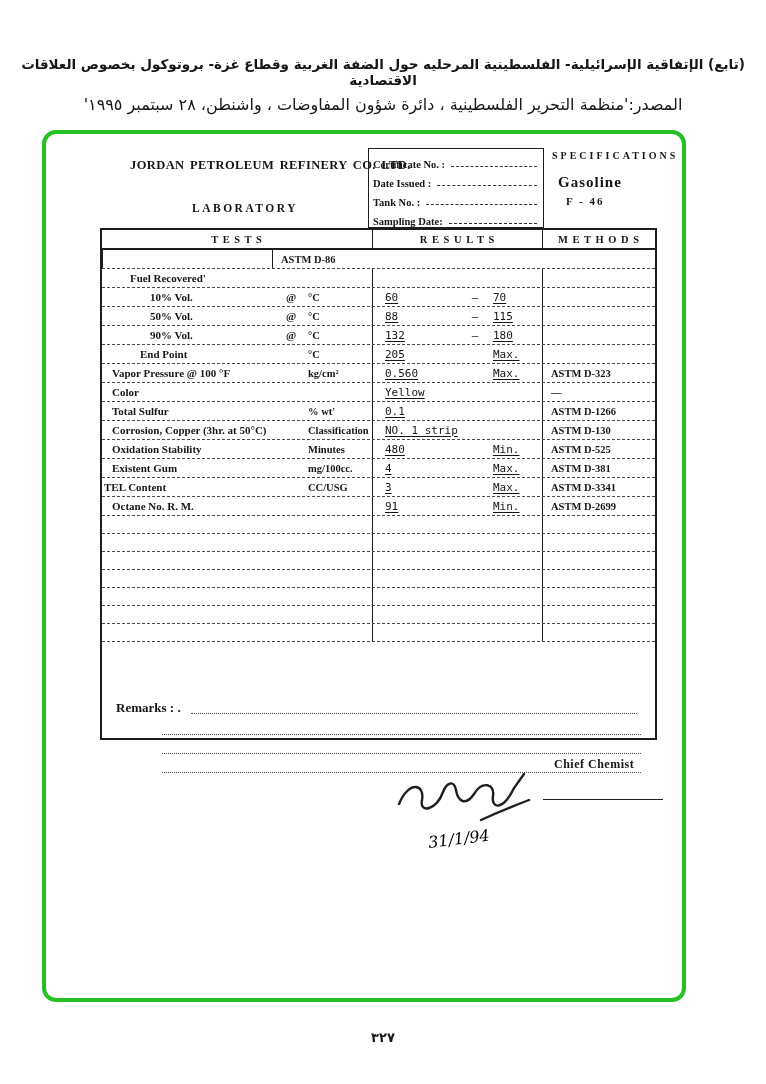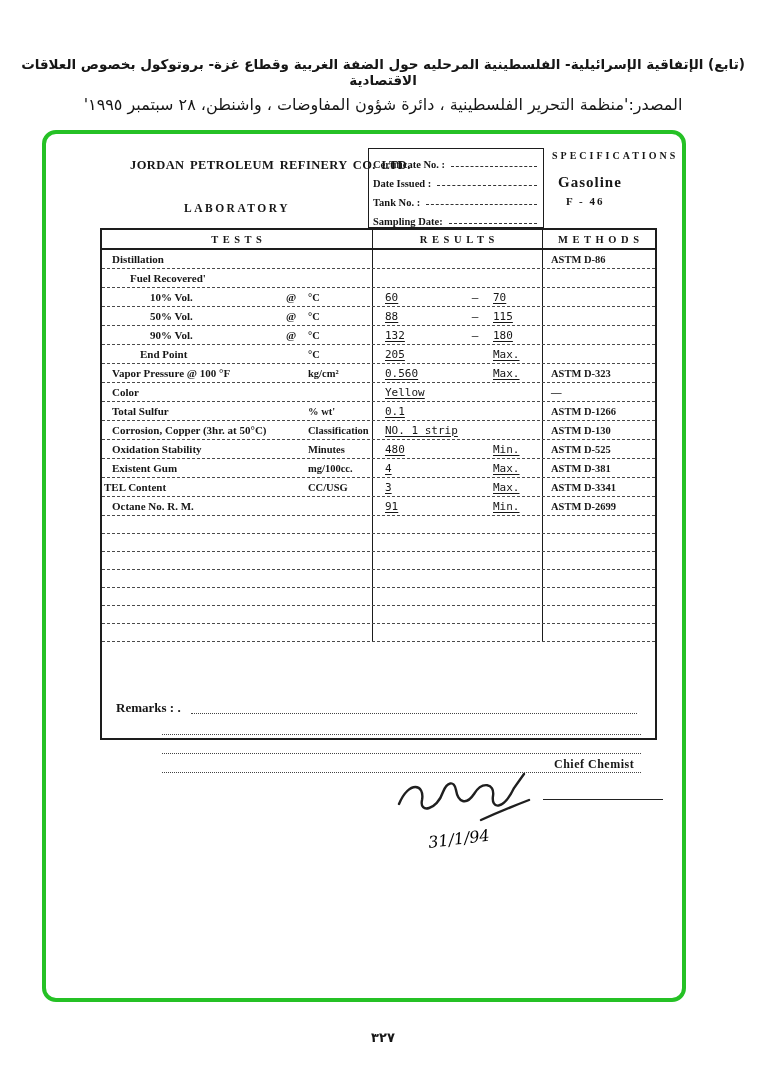--- a/index.html
+++ b/index.html
@@ -11,21 +11,21 @@
                font-family: "DejaVu Sans", sans-serif; }
   .ar1 { font-size: 13.5px; font-weight: bold; letter-spacing: 0.2px; }
   .ar2 { font-size: 16px; margin-top: 7px; }
 
   
   .frame { position: absolute; left: 42px; top: 130px; width: 644px; height: 872px;
            border: 4px solid #25c125; border-radius: 14px; background: #fff; }
 
   .company { position: absolute; left: 84px; top: 24px; font-size: 12.5px; font-weight: bold;
              letter-spacing: 0.4px; word-spacing: 2px; }
-  .lab { position: absolute; left: 138px; top: 68px; font-size: 11.5px; font-weight: bold; letter-spacing: 2.5px; }
+  .lab { position: absolute; left: 146px; top: 68px; font-size: 11.5px; font-weight: bold; letter-spacing: 2.5px; }
 
   .info-box { position: absolute; left: 322px; top: 14px; width: 176px; height: 80px;
               border: 1.5px solid #1d1d1d; padding-top: 2px; }
   .ifield { display: flex; align-items: flex-end; height: 19px; padding: 0 4px; }
   .ilabel { font-weight: bold; font-size: 10.5px; white-space: nowrap; }
   .ifill { flex: 1; border-bottom: 1px dashed #333; margin: 0 2px 3px 6px; }
 
   .specs { position: absolute; left: 506px; top: 16px; font-size: 10px; font-weight: bold; letter-spacing: 3px; }
   .product { position: absolute; left: 512px; top: 40px; font-size: 15px; font-weight: bold; letter-spacing: 1px; }
   .grade { position: absolute; left: 520px; top: 61px; font-size: 11px; font-weight: bold; letter-spacing: 2px; }
@@ -108,25 +108,20 @@
     <div class="grade">F - 46</div>
 
     <div class="cert-table">
       <div class="t-head">
         <div class="cell c1" style="justify-content:center">T E S T S</div>
         <div class="cell c2" style="display:flex;align-items:center;justify-content:center">R E S U L T S</div>
         <div class="cell c3" style="display:flex;align-items:center;justify-content:center">M E T H O D S</div>
       </div>
       <div>
   <div class="t-row">
-    <div class="cell c1">
-      <span class="tname" style="padding-left: 10px;">Distillation</span>
-      <span class="at"></span>
-      <span class="unit"></span>
-    </div>
     <div class="cell c2 res">
               <span class="res-v v1"></span>
               <span class="res-d"></span>
               <span class="res-v"></span>
             </div>
     <div class="cell c3 method">ASTM D-86</div>
   </div>
 
   <div class="t-row">
     <div class="cell c1">

